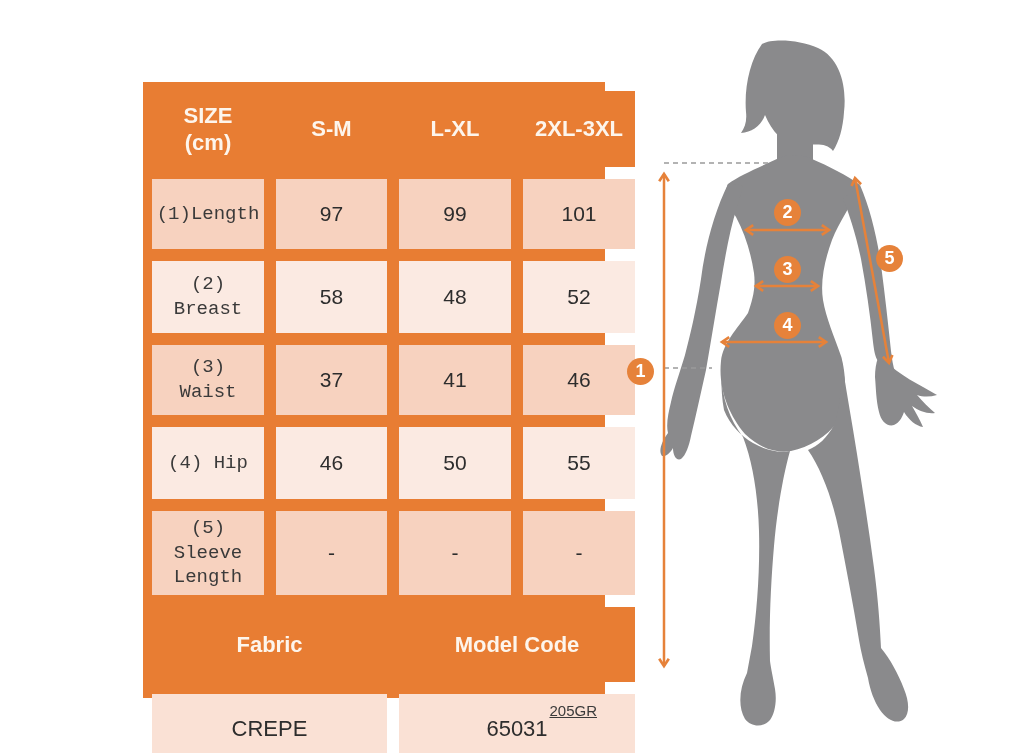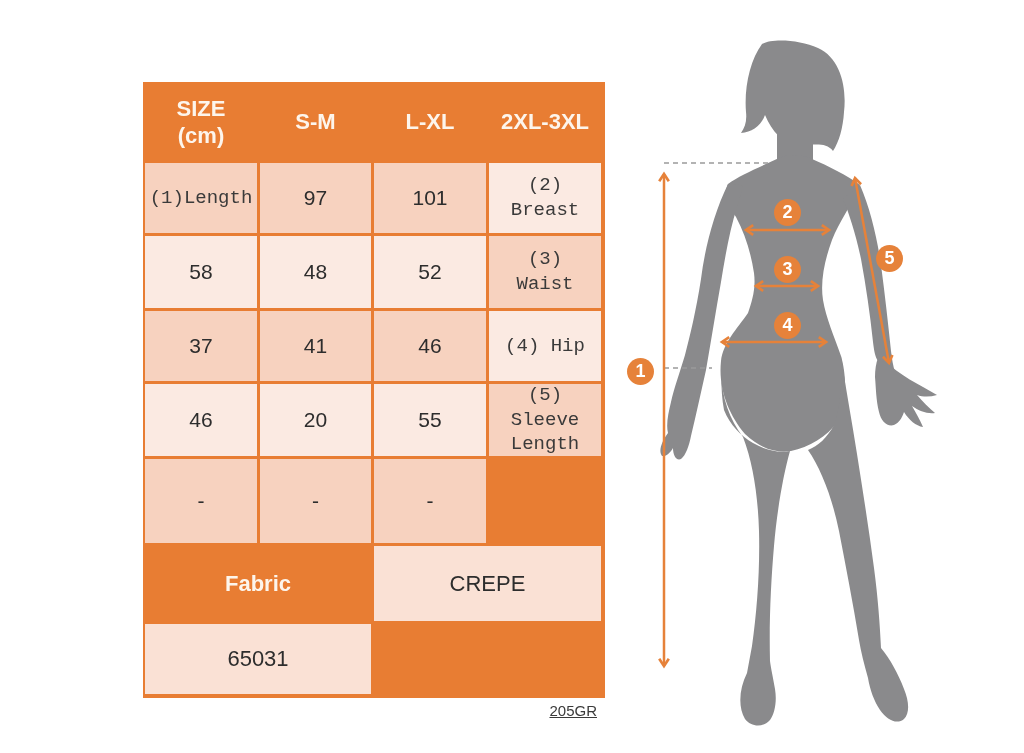--- a/index.html
+++ b/index.html
@@ -26,22 +26,22 @@
 
   
   .size-table {
     position: absolute;
     left: 143px; top: 82px;
     width: 462px; height: 616px;
     background: var(--orange);
     display: grid;
     grid-template-columns: 112px 111px 112px 112px;
     grid-template-rows: 76px 70px 72px 70px 72px 84px 75px 70px;
-    gap: 3px;
-    padding: 2px;
+    gap: 12px;
+    padding: 9px;
   }
   .cell {
     display: flex;
     flex-direction: column;
     align-items: center;
     justify-content: center;
     text-align: center;
   }
   .cell.head {
     background: var(--orange);
@@ -106,43 +106,45 @@
   <div class="cell head">
     <span>SIZE</span>
     <span>(cm)</span>
   </div>
   <div class="cell head">S-M</div>
   <div class="cell head">L-XL</div>
   <div class="cell head">2XL-3XL</div>
 
   <div class="cell dark label">(1)Length</div>
   <div class="cell dark value">97</div>
+  <div class="cell dark value">99</div>
   <div class="cell dark value">101</div>
 
   <div class="cell light label">(2) Breast</div>
   <div class="cell light value">58</div>
   <div class="cell light value">48</div>
   <div class="cell light value">52</div>
 
   <div class="cell dark label">(3) Waist</div>
   <div class="cell dark value">37</div>
   <div class="cell dark value">41</div>
   <div class="cell dark value">46</div>
 
   <div class="cell light label">(4) Hip</div>
   <div class="cell light value">46</div>
-  <div class="cell light value">20</div>
+  <div class="cell light value">50</div>
   <div class="cell light value">55</div>
 
   <div class="cell dark label">(5) Sleeve Length</div>
   <div class="cell dark value">-</div>
   <div class="cell dark value">-</div>
   <div class="cell dark value">-</div>
 
   <div class="cell head span2">Fabric</div>
+  <div class="cell head span2">Model Code</div>
 
   <div class="cell footer-val span2">CREPE</div>
   <div class="cell footer-val span2">65031</div>
 </div>
 
 <div class="weight-note">205GR</div>
 
 <svg class="diagram-svg" width="1024" height="753" viewBox="0 0 1024 753">
   <defs>
     <marker id="chev" viewBox="0 0 10 10" refX="7" refY="5" markerWidth="12" markerHeight="12" markerUnits="userSpaceOnUse" orient="auto-start-reverse">

